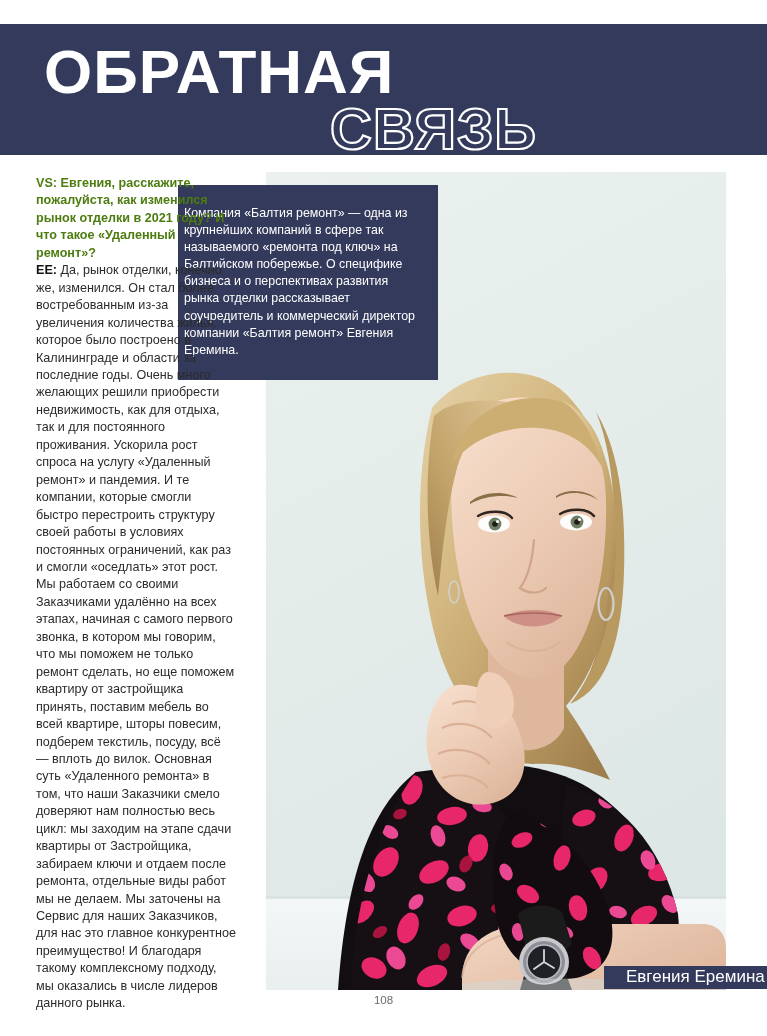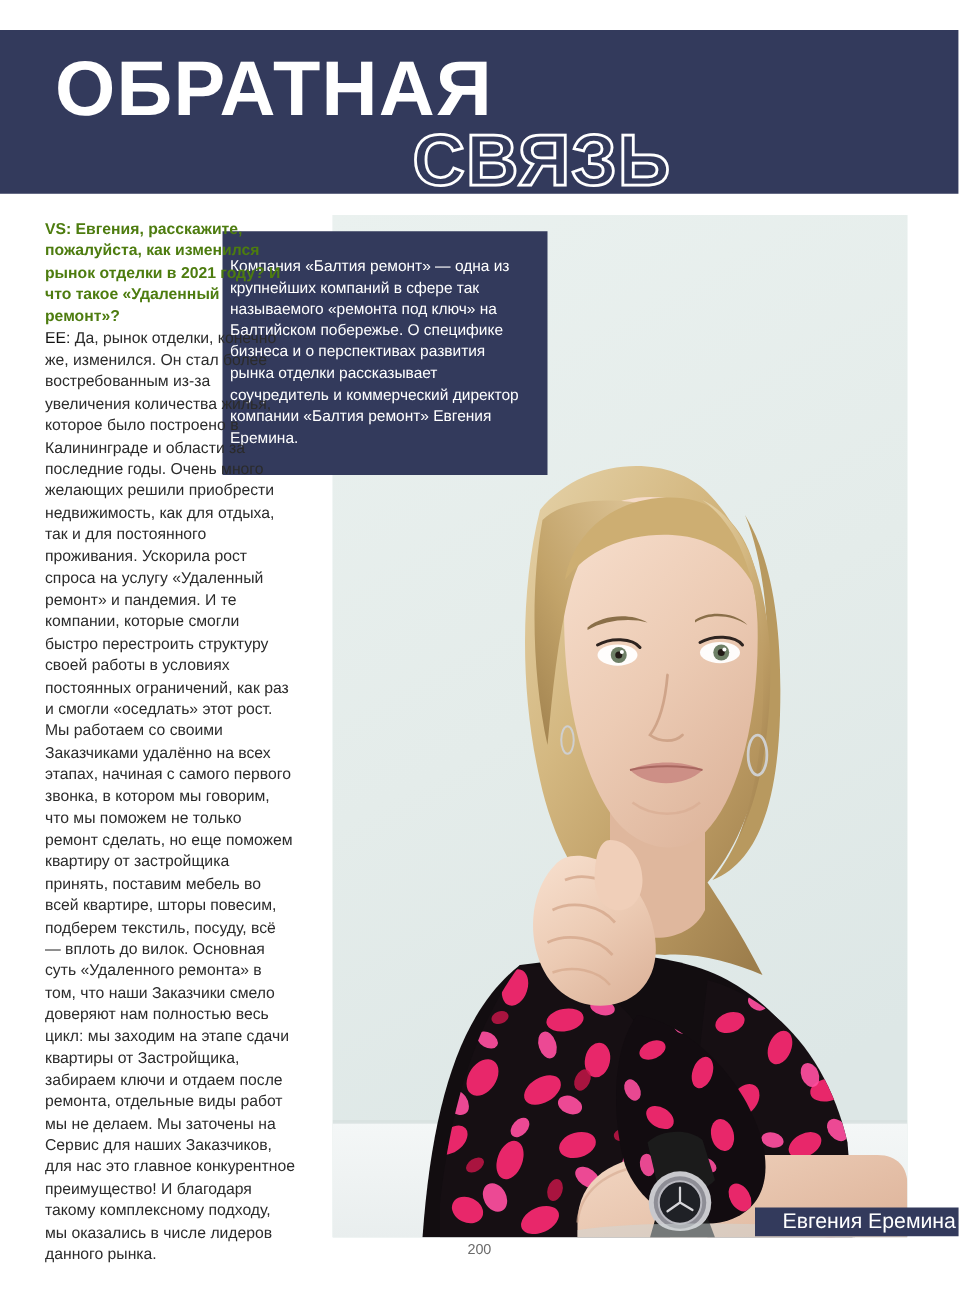--- a/index.html
+++ b/index.html
@@ -63,21 +63,21 @@
     font-size: 12.6px;
     line-height: 17.45px;
     color: #2b2b2b;
     text-align: left;
   }
   #article-column .q {
     font-weight: bold;
     color: #4d7c0f;
   }
   #article-column .speaker {
-    font-weight: normal;
+    font-weight: bold;
     color: #111111;
   }
   #article-column p {
     margin: 0;
   }
 
   
   #photo {
     position: absolute;
     left: 266px;
@@ -347,15 +347,15 @@
   <div id="callout-box">
     <div id="callout-text">Компания «Балтия ремонт» — одна из крупнейших компаний в сфере так называемого «ремонта под ключ» на Балтийском побережье. О специфике бизнеса и о перспективах развития рынка отделки рассказывает соучредитель и коммерческий директор компании «Балтия ремонт» Евгения Еремина.</div>
   </div>
 
   <div id="article-column">
     <p><span class="q">VS:</span><span class="q"> Евгения, расскажите, пожалуйста, как изменился рынок отделки в 2021 году? И что такое «Удаленный ремонт»?</span><br><span class="speaker">EE:</span><span> Да, рынок отделки, конечно же, изменился. Он стал более востребованным из-за увеличения количества жилья, которое было построено в Калининграде и области за последние годы. Очень много желающих решили приобрести недвижимость, как для отдыха, так и для постоянного проживания. Ускорила рост спроса на услугу «Удаленный ремонт» и пандемия. И те компании, которые смогли быстро перестроить структуру своей работы в условиях постоянных ограничений, как раз и смогли «оседлать» этот рост. Мы работаем со своими Заказчиками удалённо на всех этапах, начиная с самого первого звонка, в котором мы говорим, что мы поможем не только ремонт сделать, но еще поможем квартиру от застройщика принять, поставим мебель во всей квартире, шторы повесим, подберем текстиль, посуду, всё — вплоть до вилок. Основная суть «Удаленного ремонта» в том, что наши Заказчики смело доверяют нам полностью весь цикл: мы заходим на этапе сдачи квартиры от Застройщика, забираем ключи и отдаем после ремонта, отдельные виды работ мы не делаем. Мы заточены на Сервис для наших Заказчиков, для нас это главное конкурентное преимущество!  И благодаря такому комплексному подходу, мы оказались в числе лидеров данного рынка.</span></p>
   </div>
 
   <div id="photo-caption">Евгения Еремина</div>
 
-  <div id="page-number">200</div>
+  <div id="page-number">108</div>
 
 </div>
 
 </body></html>

